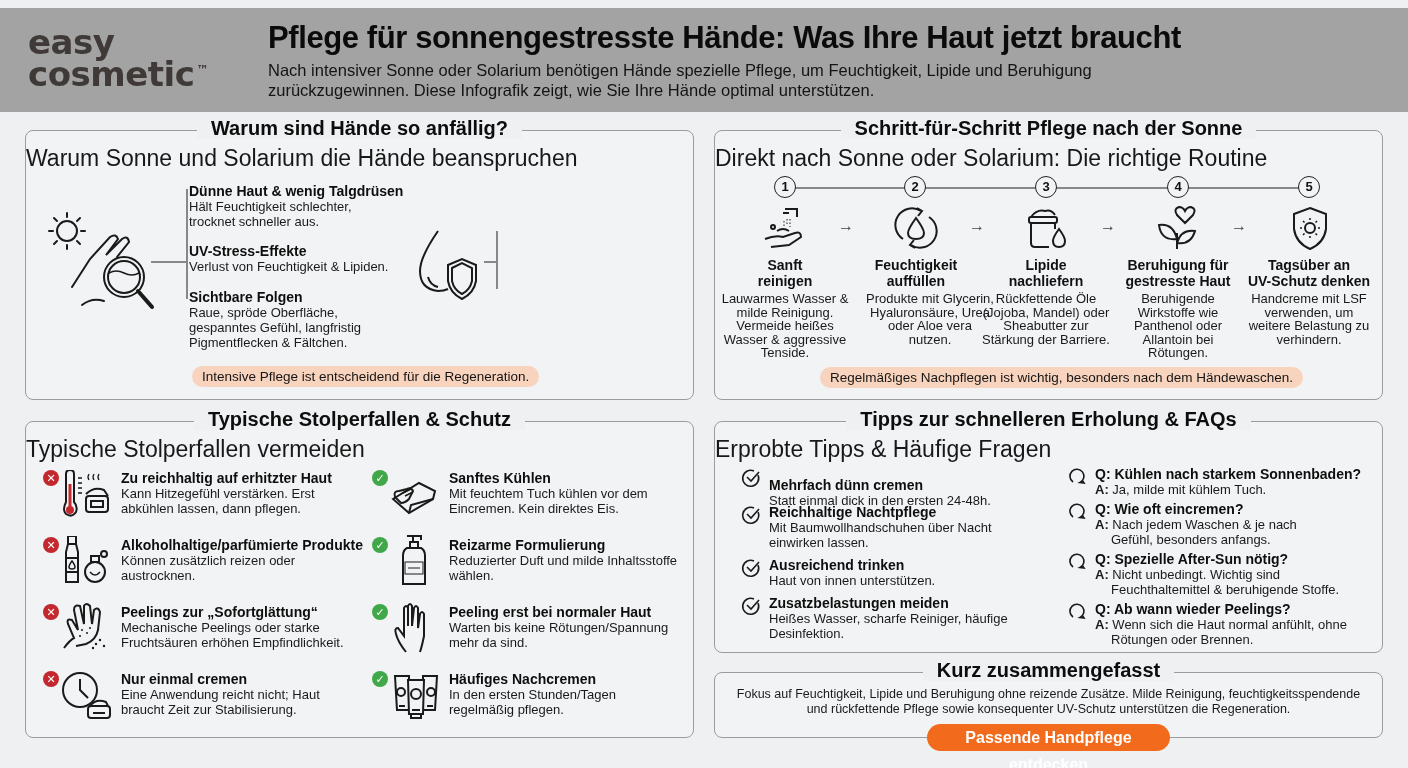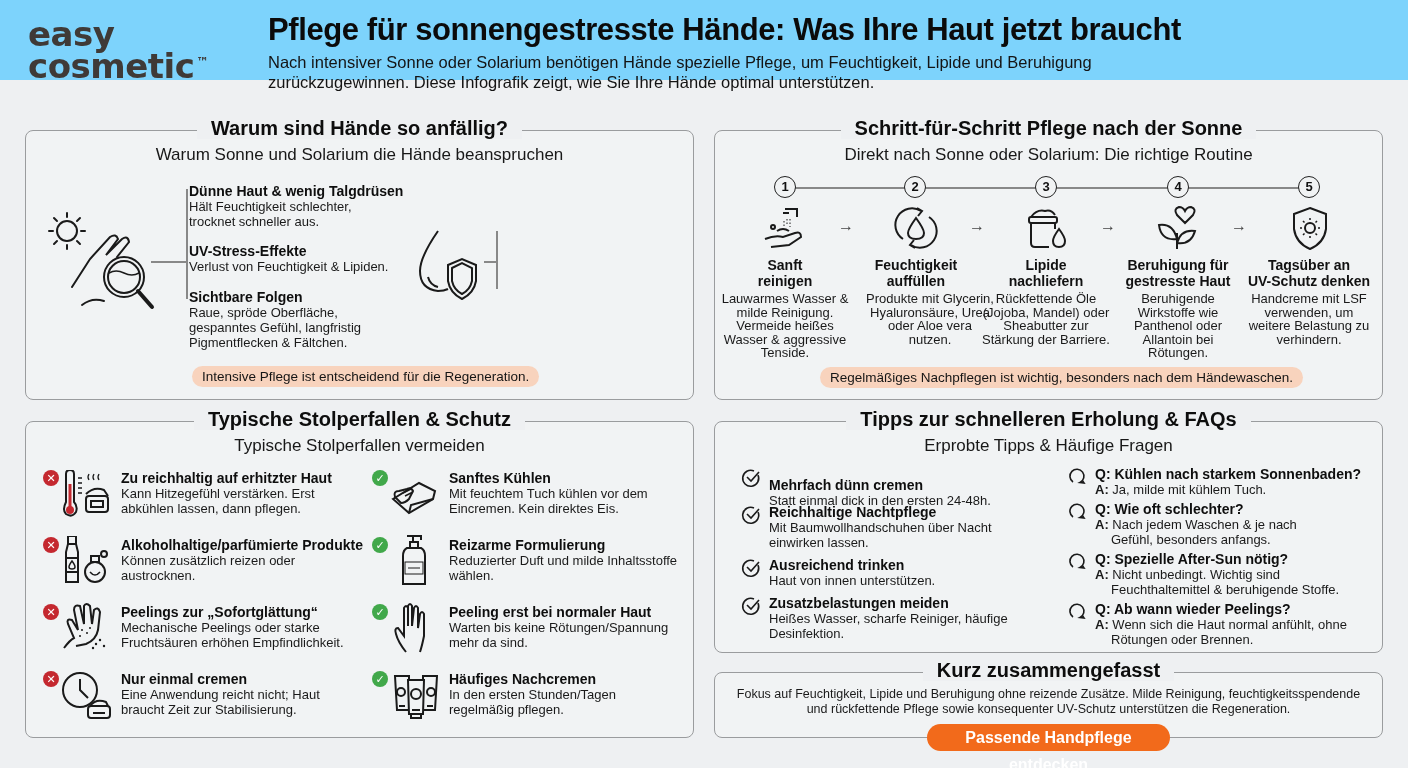--- a/index.html
+++ b/index.html
@@ -4,22 +4,22 @@
 <style>
   * { box-sizing: border-box; margin: 0; padding: 0; }
   html, body { width: 1408px; height: 768px; overflow: hidden; }
   body {
     background: #eef0f2;
     font-family: "Liberation Sans", "DejaVu Sans", sans-serif;
     color: #111;
     position: relative;
   }
   .header {
-    position: absolute; left: 0; top: 0; width: 1408px; height: 80px;
-    background: #7dd3fc;
+    position: absolute; left: 0; top: 8px; width: 1408px; height: 104px;
+    background: #a3a3a3;
   }
   .logo {
     position: absolute; left: 28px; top: 18px;
     font-family: "DejaVu Sans", sans-serif; font-weight: bold;
     color: #3f3a37; font-size: 34px; line-height: 32px; letter-spacing: -0.5px;
   }
   .logo .tm { font-size: 12px; vertical-align: top; position: relative; top: -4px; margin-left: 2px; }
   .title {
     position: absolute; left: 268px; top: 12px;
     font-size: 31px; font-weight: bold; letter-spacing: -0.4px; color: #0b0b0b;
@@ -36,22 +36,22 @@
     background: #f1f3f4;
   }
   .panel-title {
     position: absolute; top: -14px; left: 0; right: 0; text-align: center;
   }
   .panel-title span {
     background: #eef0f2; padding: 0 14px;
     font-size: 20px; font-weight: bold; color: #0d0d0d;
   }
   .panel-sub {
-    position: absolute; left: 0; right: 0; text-align: center;
-    font-size: 17px; color: #181818;
+    position: absolute; left: 0; right: 0; 
+    font-size: 23px; color: #181818;
   }
   .pill {
     position: absolute; background: #f8d3bd; border-radius: 12px;
     font-size: 13.5px; color: #151515; padding: 3px 10px; white-space: nowrap;
   }
   .bold { font-weight: bold; }
   .txt { font-size: 13px; line-height: 15px; color: #1a1a1a; }
   .hd { font-size: 14px; font-weight: bold; line-height: 16px; color: #0e0e0e; }
   .icon { position: absolute; }
   .icon svg { display: block; }
@@ -421,21 +421,21 @@
   <div class="abs" style="left:380px; top:44px; width:270px;">
     <div class="hd">Q: Kühlen nach starkem Sonnenbaden?</div>
     <div class="txt"><span class="bold">A:</span> <span>Ja, milde mit kühlem Tuch.</span></div>
   </div>
   <div class="icon" style="left:353px; top:80px;">
     <svg width="18" height="18" viewBox="0 0 18 18" fill="none" stroke="#1a1a1a" stroke-width="1.6">
         <path d="M5 15 A7 7 0 1 1 12 15.5 L16 16 L14 13"></path>
       </svg>
   </div>
   <div class="abs" style="left:380px; top:79px; width:240px;">
-    <div class="hd">Q: Wie oft schlechter?</div>
+    <div class="hd">Q: Wie oft eincremen?</div>
     <div class="txt" style="padding-left:16px; text-indent:-16px;"><span class="bold">A:</span> <span>Nach jedem Waschen &amp; je nach Gefühl, besonders anfangs.</span></div>
   </div>
   <div class="icon" style="left:353px; top:130px;">
     <svg width="18" height="18" viewBox="0 0 18 18" fill="none" stroke="#1a1a1a" stroke-width="1.6">
         <path d="M5 15 A7 7 0 1 1 12 15.5 L16 16 L14 13"></path>
       </svg>
   </div>
   <div class="abs" style="left:380px; top:129px; width:250px;">
     <div class="hd">Q: Spezielle After-Sun nötig?</div>
     <div class="txt" style="padding-left:16px; text-indent:-16px;"><span class="bold">A:</span> <span>Nicht unbedingt. Wichtig sind Feuchthaltemittel &amp; beruhigende Stoffe.</span></div>

